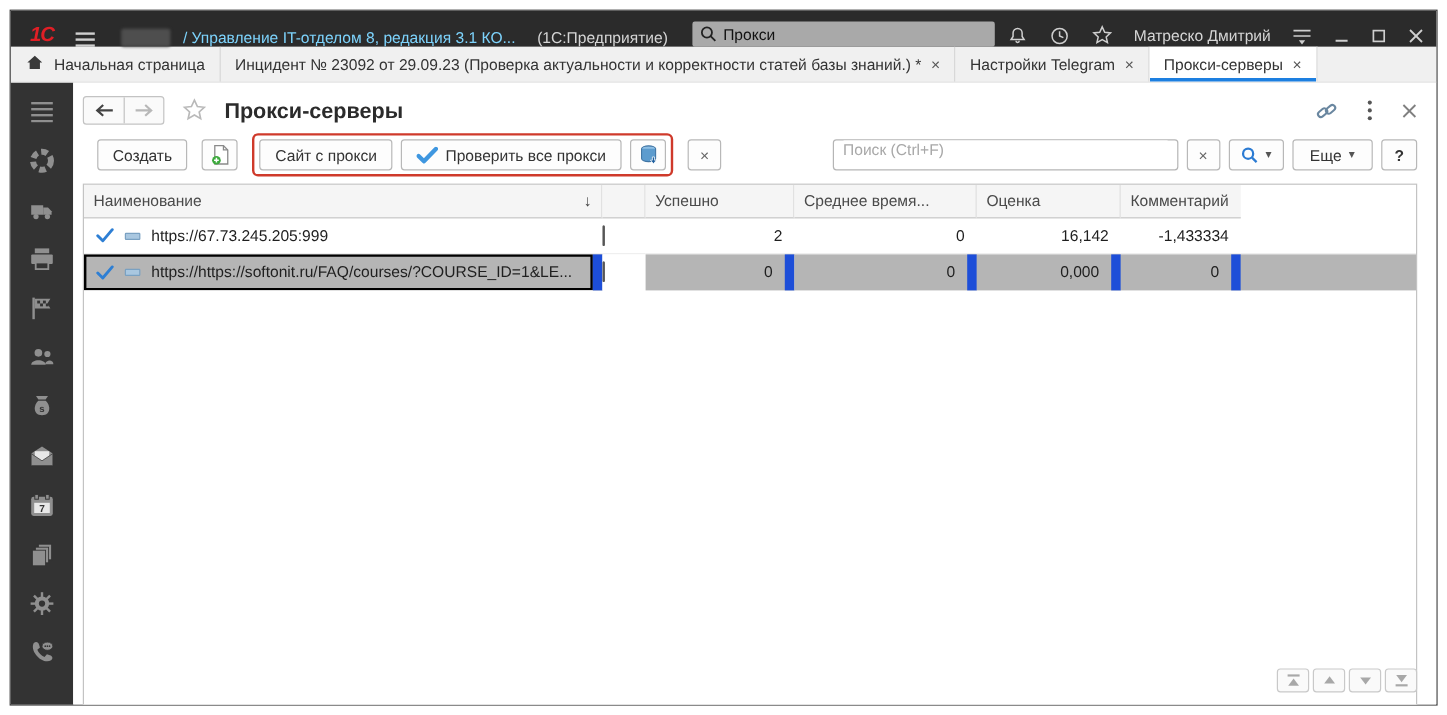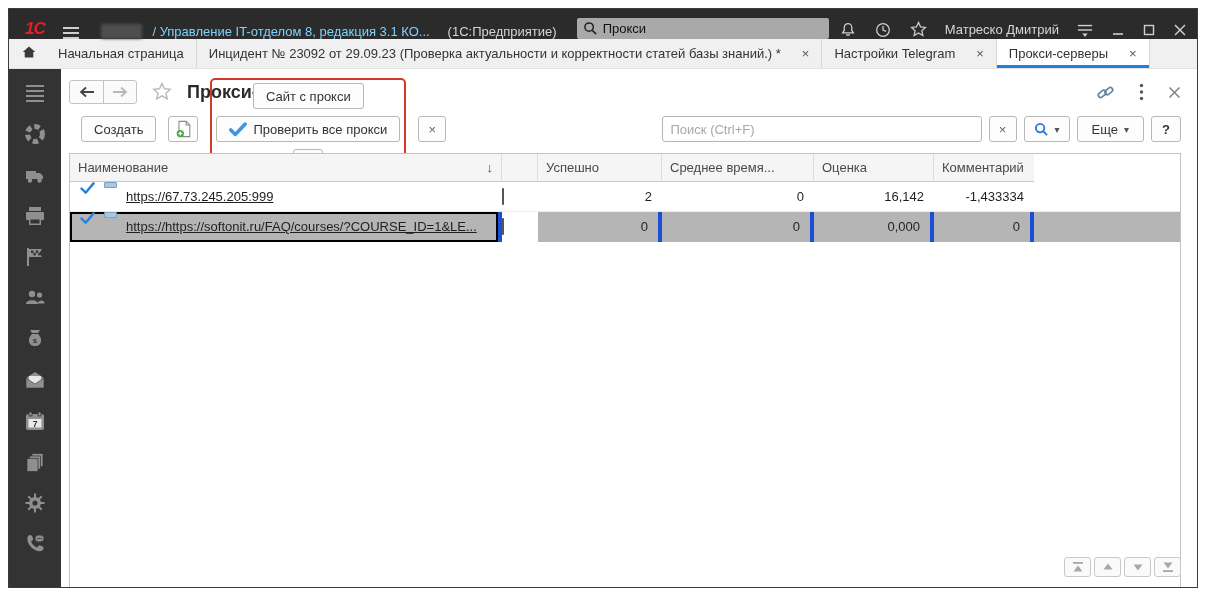--- a/index.html
+++ b/index.html
@@ -15,21 +15,21 @@
   .tb-title { color:#7dd3fc; font-size:13px; white-space:nowrap; }
   .tb-kind { color:#d6d6d6; font-size:13px; margin-left:8px; white-space:nowrap; }
   .tb-search { margin-left:10px; width:300px; height:21px; background:#a9a9a9; border-radius:2px; display:flex; align-items:center; padding:0 6px; gap:5px; }
   .tb-search input { background:transparent; border:none; outline:none; font-size:13px; color:#111; width:100%; font-family:inherit; }
   .tb-right { margin-left:auto; display:flex; align-items:center; gap:17px; }
   .tb-user { color:#d6d6d6; font-size:13px; white-space:nowrap; }
   .tb-ico { display:inline-flex; cursor:pointer; }
 
   
   .tabbar { height:30px; background:#f0f0f0; display:flex; align-items:stretch; border-bottom:1px solid #e2e2e2; }
-  .tab { display:flex; align-items:center; gap:21px; padding:0 12px; font-size:13px; color:#333; border-right:1px solid #d8d8d8; white-space:nowrap; cursor:pointer; }
+  .tab { display:flex; align-items:center; gap:8px; padding:0 12px; font-size:13px; color:#333; border-right:1px solid #d8d8d8; white-space:nowrap; cursor:pointer; }
   .tab.active { background:#fff; box-shadow: inset 0 -3px 0 0 #1d7fe0; }
   .tab .x { color:#555; font-size:13px; line-height:1; cursor:pointer; }
 
   
   .appbody { display:flex; height:519px; }
   .sidebar { width:52px; background:#333333; display:flex; flex-direction:column; align-items:center; padding-top:13px; gap:19px; flex-shrink:0; }
   .sb-ico { width:22px; height:22px; display:flex; align-items:center; justify-content:center; cursor:pointer; }
   .content { position:relative; flex:1; background:#fff; }
 
   
@@ -39,46 +39,46 @@
   .navpair .half + .half { border-left:1px solid #c3c3c3; }
   .fav-star { margin-left:14px; display:inline-flex; cursor:pointer; }
   .form-title { margin-left:14px; font-size:18px; font-weight:600; color:#2b2b2b; white-space:nowrap; }
   .fh-right { margin-left:auto; display:flex; align-items:center; gap:24px; }
   .fh-right > span { display:inline-flex; cursor:pointer; }
 
   
   .toolbar { position:absolute; left:20px; top:44px; right:16px; height:32px; display:flex; align-items:center; }
   .btn { height:26px; padding:0 12px; background:#fdfdfd; border:1px solid #b8b8b8; border-radius:3px; font-size:13px; color:#333; display:inline-flex; align-items:center; justify-content:center; gap:6px; cursor:pointer; white-space:nowrap; font-family:inherit; }
   .icon-btn { width:30px; padding:0; }
-  .red-group { display:flex; align-items:center; gap:7px; border:2px solid #cf3a2b; border-radius:5px; padding:3px 4px; margin-left:12px;flex-direction:column; }
+  .red-group { display:flex; align-items:center; gap:7px; border:2px solid #cf3a2b; border-radius:5px; padding:3px 4px; margin-left:12px; }
   .gap-l { margin-left:12px; }
   .tb-right-cluster { margin-left:auto; display:flex; align-items:center; gap:7px; }
-  .search-wrap { display:flex; align-items:center; border:1px solid #b5b5b5; border-radius:3px; height:26px; width:320px; padding:0 8px; background:#fff; }
+  .search-wrap { display:flex; align-items:flex-start; border:1px solid #b5b5b5; border-radius:3px; height:26px; width:288px; padding:0 8px; background:#fff; }
   .search-wrap input { border:none; outline:none; font-size:13px; color:#333; width:100%; font-family:inherit; }
   .search-wrap input::placeholder { color:#a8a8a8; }
   .caret { font-size:10px; color:#555; }
   .help-btn { width:30px; font-weight:bold; padding:0; }
   .xsmall { width:28px; padding:0; color:#666; }
 
   
   .table { position:absolute; left:8px; top:84px; width:1112px; height:492px; border:1px solid #c3c3c3; background:#fff; overflow:hidden; }
   .thead, .trow { display:grid; grid-template-columns:432px 36px 124px 152px 120px 100px 1fr; }
   .th { height:28px; line-height:27px; padding:0 8px; background:#f5f5f5; border-right:1px solid #dcdcdc; border-bottom:1px solid #c9c9c9; color:#4a4a4a; font-size:13px; white-space:nowrap; overflow:hidden; }
   .th:last-child { border-right:none; }
   .th.name { display:flex; justify-content:space-between; align-items:center; }
   .sort-arrow { color:#444; font-size:13px; }
   .trow { height:30px; cursor:pointer; }
   .td { line-height:30px; padding:0 8px; font-size:13px; color:#1f1f1f; white-space:nowrap; overflow:hidden; }
   .td.num { text-align:right; padding-right:10px; }
   .trow.plain .td { border-bottom:1px solid #ececec; }
-  .td.namecell { display:flex; align-items:flex-start; gap:9px; padding-left:10px;text-decoration:underline; }
+  .td.namecell { display:flex; align-items:center; gap:9px; padding-left:10px; }
   .dash-ico { display:inline-block; width:13px; height:6px; background:#a9c7e0; border:1px solid #7aa1c2; border-radius:1px; flex-shrink:0; }
   .flagbox { width:14px; height:14px; background:#7d7d7d; border:1px solid #565656; border-radius:3px; margin:8px auto 0; }
   .td.checkcell { padding:0; }
-  .trow.selected .td { background:#b5b5b5; border-right:4px solid #1d4ed8; }
+  .trow.selected .td { background:#b5b5b5; border-right:8px solid #1d4ed8; }
   .trow.selected .td.checkcell { background:#fff; border-right:none; }
   .trow.selected .td:last-child { border-right:none; }
   .trow.selected .td.namecell { box-shadow: inset 0 0 0 2px #000; }
 
   
   .bottom-nav { position:absolute; top:488px; right:16px; display:flex; gap:3px; }
   .bn-btn { width:27px; height:20px; border:1px solid #c9c9c9; border-radius:3px; background:#fafafa; display:flex; align-items:center; justify-content:center; cursor:pointer; }
 </style>
 </head>
 <body>

